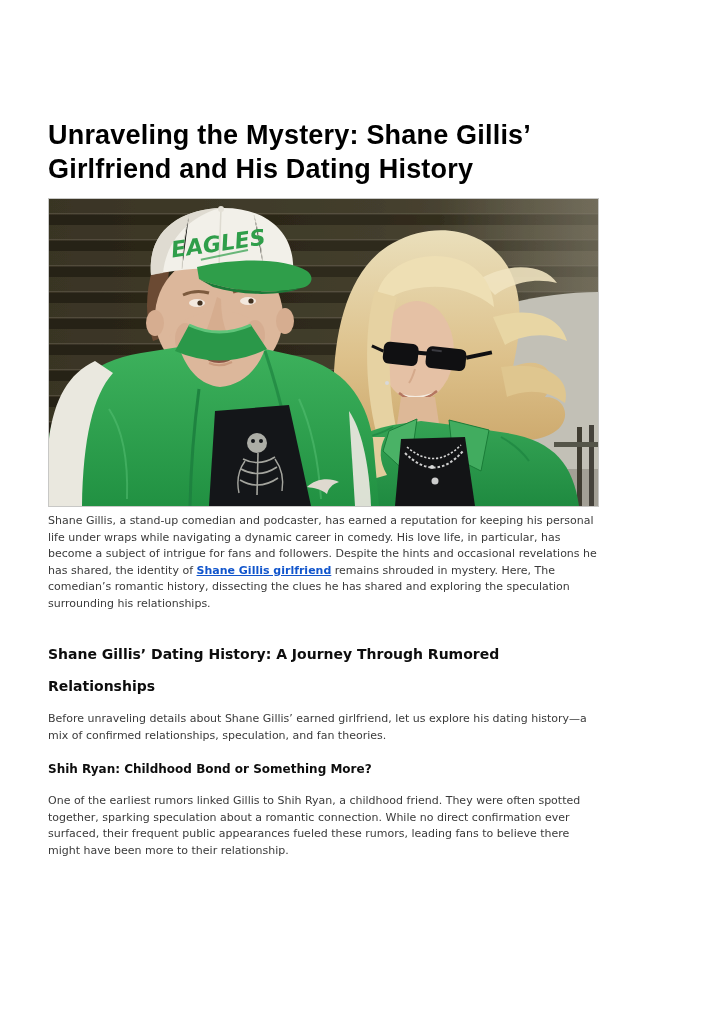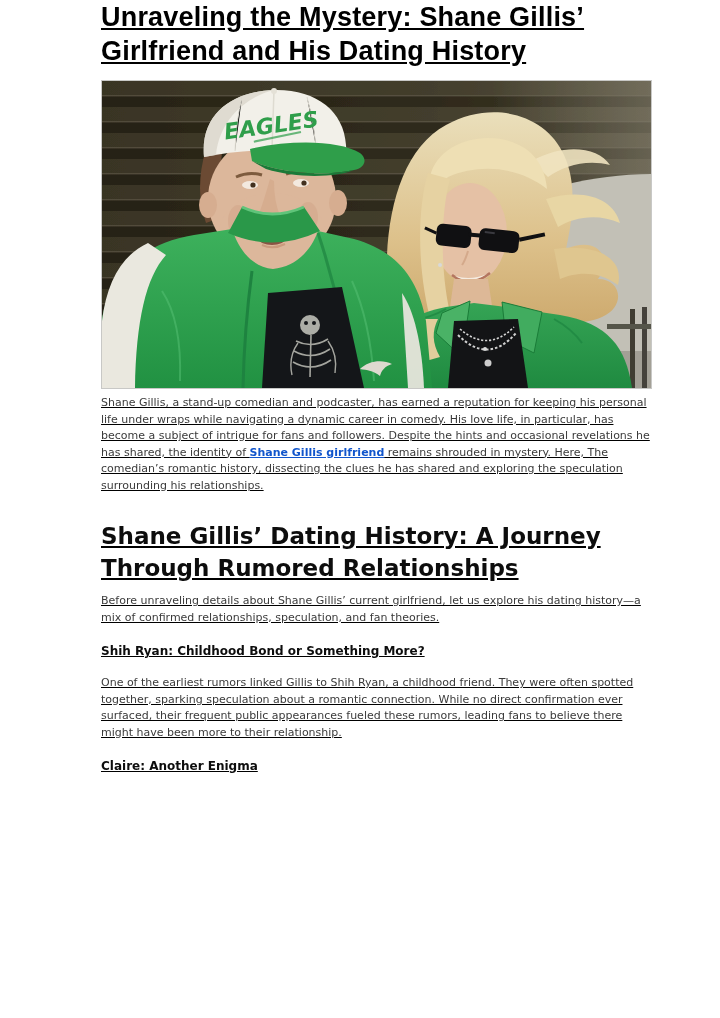--- a/index.html
+++ b/index.html
@@ -8,22 +8,22 @@
     background: #ffffff;
   }
   body {
     width: 720px;
     height: 1018px;
     overflow: hidden;
     font-family: "DejaVu Sans", sans-serif;
   }
   .page {
     width: 549px;
-    margin-left: 101px;
-    text-decoration: underline;
+    margin-left: 48px;
+    padding-top: 118px;
   }
   h1.article-title {
     font-family: "Liberation Sans", sans-serif;
     font-size: 27px;
     line-height: 34px;
     font-weight: 700;
     color: #000000;
     margin: 0 0 12px 0;
     letter-spacing: 0.2px;
   }
@@ -44,21 +44,21 @@
     margin: 0 0 16px 0;
   }
   a.inline-link {
     color: #1155cc;
     font-weight: 700;
     text-decoration: underline;
     cursor: pointer;
   }
   h2.section-heading {
     font-family: "DejaVu Sans", sans-serif;
-    font-size: 23px;
+    font-size: 14px;
     line-height: 32px;
     font-weight: 700;
     color: #0d0d0d;
     margin: 26px 0 9px 0;
   }
   h3.sub-heading {
     font-family: "DejaVu Sans", sans-serif;
     font-size: 12px;
     line-height: 19px;
     font-weight: 700;
@@ -216,21 +216,20 @@
         </g>
         <path d="M258,288 C266,280 280,278 290,283 C283,285 279,290 278,295 C272,290 265,289 258,288 Z" fill="#ded9cf"></path>
       </g>
     </svg>
   </figure>
 
   <p class="body-text"><span>Shane Gillis, a stand-up comedian and podcaster, has earned a reputation for keeping his personal life under wraps while navigating a dynamic career in comedy. His love life, in particular, has become a subject of intrigue for fans and followers. Despite the hints and occasional revelations he has shared, the identity of </span><a class="inline-link">Shane Gillis girlfriend</a><span> remains shrouded in mystery. Here, The comedian’s romantic history, dissecting the clues he has shared and exploring the speculation surrounding his relationships.</span></p>
 
   <h2 class="section-heading">Shane Gillis’ Dating History: A Journey Through Rumored Relationships</h2>
 
-  <p class="body-text">Before unraveling details about Shane Gillis’ current girlfriend, let us explore his dating history—a mix of confirmed relationships, speculation, and fan theories.</p>
+  <p class="body-text">Before unraveling details about Shane Gillis’ earned girlfriend, let us explore his dating history—a mix of confirmed relationships, speculation, and fan theories.</p>
 
   <h3 class="sub-heading">Shih Ryan: Childhood Bond or Something More?</h3>
 
   <p class="body-text">One of the earliest rumors linked Gillis to Shih Ryan, a childhood friend. They were often spotted together, sparking speculation about a romantic connection. While no direct confirmation ever surfaced, their frequent public appearances fueled these rumors, leading fans to believe there might have been more to their relationship.</p>
 
-  <h3 class="sub-heading">Claire: Another Enigma</h3>
 
 </div>
 
 </body></html>

